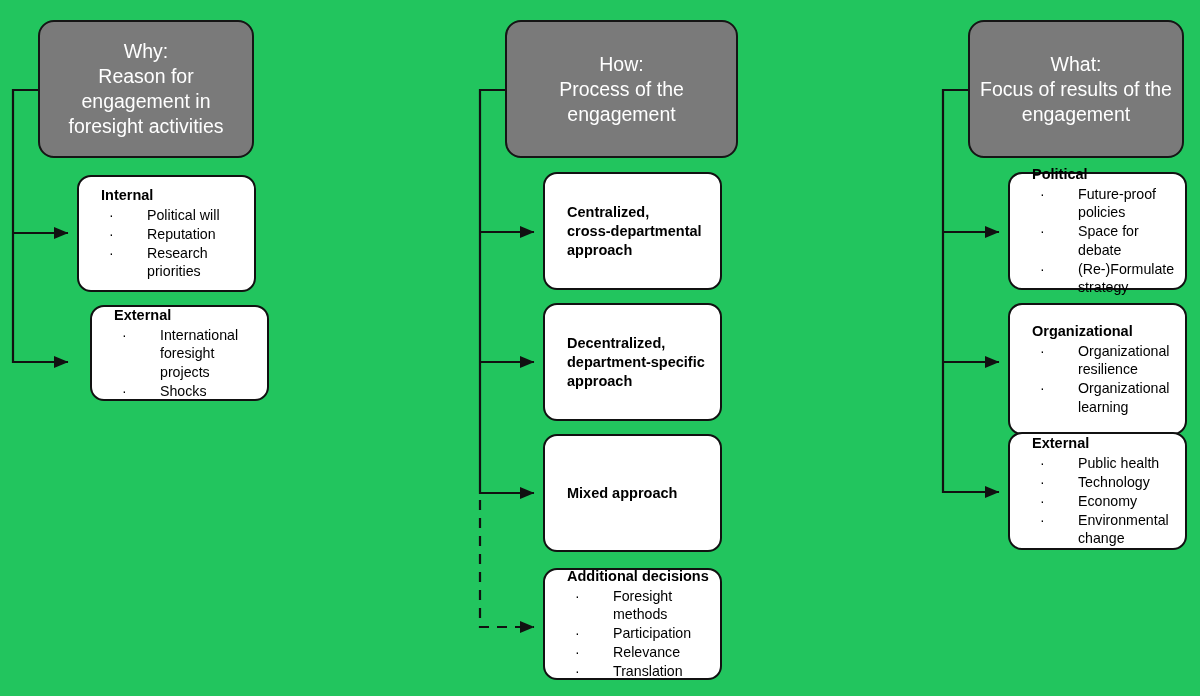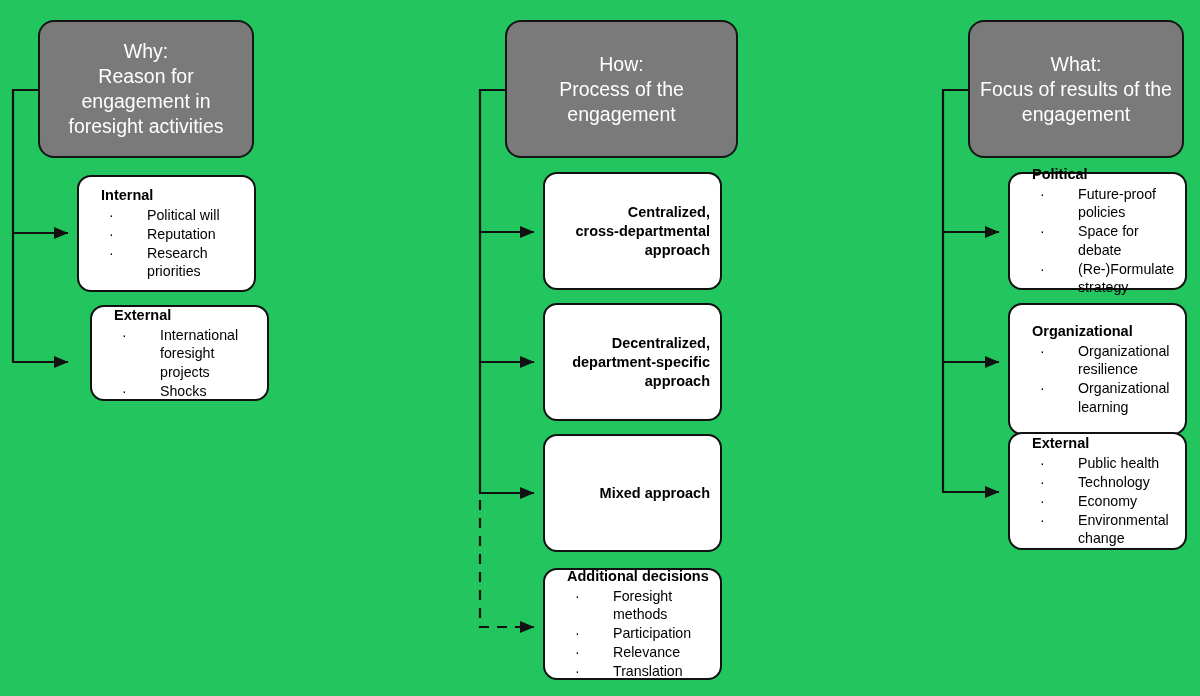--- a/index.html
+++ b/index.html
@@ -58,21 +58,20 @@
   .item-title {
     font-weight: bold;
     font-size: 14.5px;
     line-height: 19px;
     color: #000000;
     margin-bottom: 1px;
   }
   .item-title.plain {
     margin-bottom: 0;
     white-space: pre-line;
-    text-align: right;
   }
   ul.bullets {
     list-style: none;
     margin: 0;
     padding: 0;
   }
   ul.bullets li {
     position: relative;
     font-size: 14.2px;
     line-height: 18.5px;

